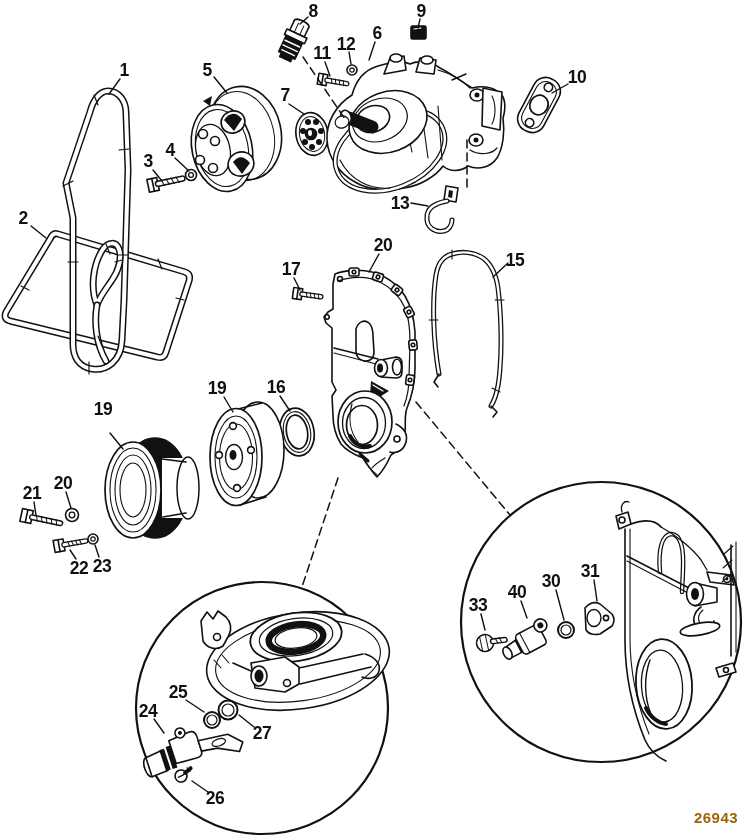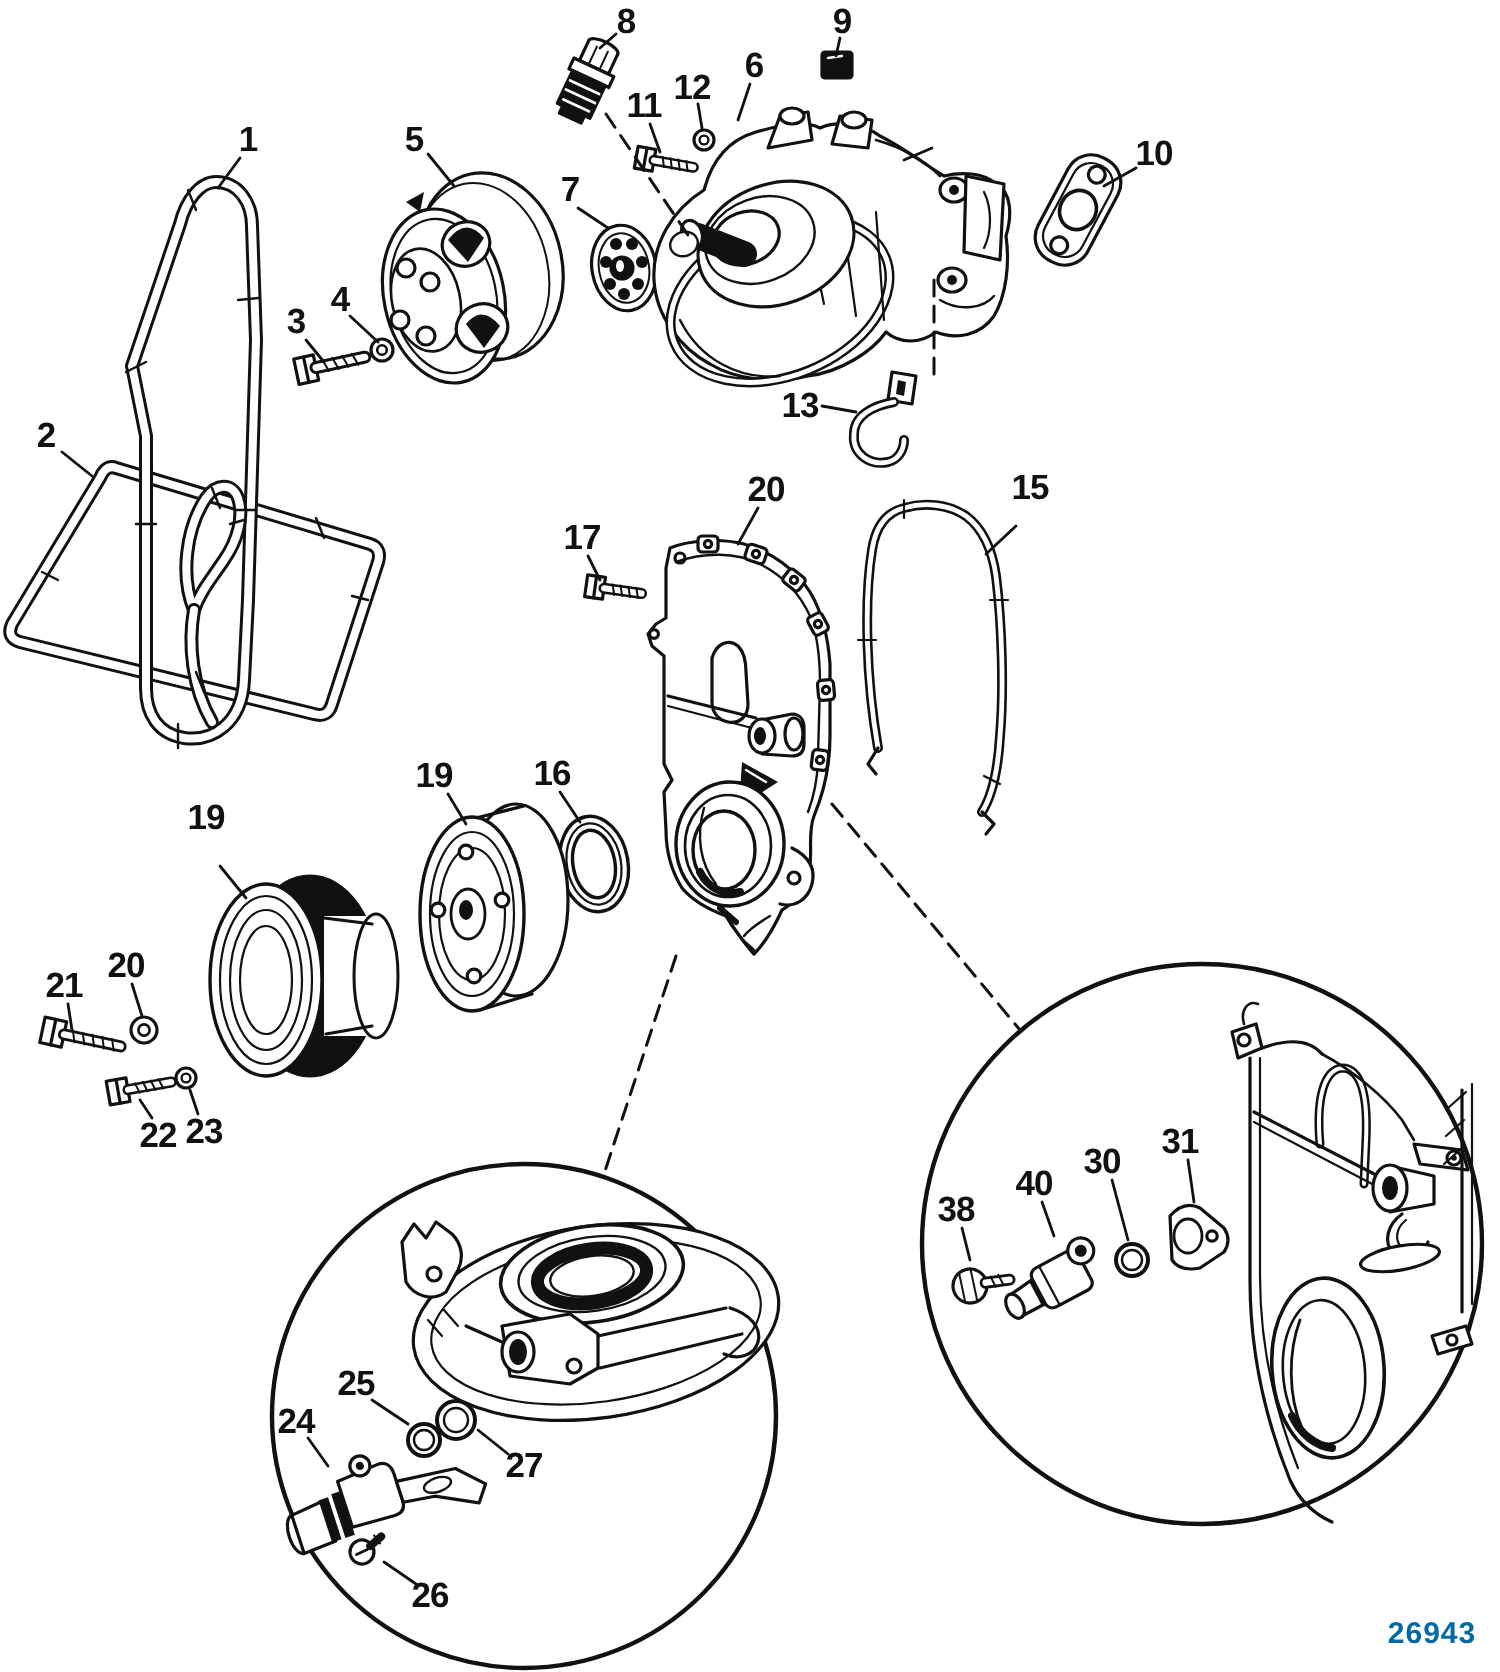--- a/index.html
+++ b/index.html
@@ -2,21 +2,21 @@
 <html><head>
 <meta charset="utf-8">
 <style>
   html,body{margin:0;padding:0;background:#fff}
   .stage{position:relative;width:750px;height:836px;background:#fff;overflow:hidden;
          font-family:"Liberation Sans",sans-serif}
   .stage>svg{position:absolute;left:0;top:0}
   .callout{position:absolute;transform:translate(-50%,-50%);font-weight:700;
            font-size:17.5px;color:#111;letter-spacing:-.5px;white-space:nowrap}
   .partno{position:absolute;transform:translate(-50%,-50%);font-weight:700;
-          font-size:15px;color:#0369a1;letter-spacing:.5px}
+          font-size:15px;color:#a16207;letter-spacing:.5px}
 </style>
 </head>
 <body>
 
 <div class="stage">
 <svg width="750" height="836" viewBox="0 0 750 836" stroke="#111" fill="none" stroke-linecap="round" stroke-linejoin="round" stroke-width="1.6">
 
   <g>
     <path d="M58,234 L185,272 Q191,274 189,281 L166,352 Q164,359 157,357 L10,321 Q3,319 6,312 L50,239 Q53,232 58,234 Z" stroke-width="7"></path>
     <path d="M58,234 L185,272 Q191,274 189,281 L166,352 Q164,359 157,357 L10,321 Q3,319 6,312 L50,239 Q53,232 58,234 Z" stroke="#fff" stroke-width="4"></path>
@@ -465,32 +465,32 @@
     <span class="callout" style="left:207px;top:70px">5</span>
     <span class="callout" style="left:377px;top:33px">6</span>
     <span class="callout" style="left:285px;top:95px">7</span>
     <span class="callout" style="left:313px;top:11px">8</span>
     <span class="callout" style="left:421px;top:11px">9</span>
     <span class="callout" style="left:577px;top:77px">10</span>
     <span class="callout" style="left:322px;top:53px">11</span>
     <span class="callout" style="left:346px;top:44px">12</span>
     <span class="callout" style="left:400px;top:203px">13</span>
     <span class="callout" style="left:383px;top:245px">20</span>
-    <span class="callout" style="left:515px;top:244px">15</span>
+    <span class="callout" style="left:515px;top:260px">15</span>
     <span class="callout" style="left:276px;top:387px">16</span>
     <span class="callout" style="left:291px;top:269px">17</span>
     <span class="callout" style="left:217px;top:388px">19</span>
     <span class="callout" style="left:103px;top:409px">19</span>
     <span class="callout" style="left:63px;top:483px">20</span>
     <span class="callout" style="left:32px;top:493px">21</span>
     <span class="callout" style="left:79px;top:568px">22</span>
     <span class="callout" style="left:102px;top:566px">23</span>
     <span class="callout" style="left:148px;top:711px">24</span>
     <span class="callout" style="left:178px;top:692px">25</span>
     <span class="callout" style="left:215px;top:798px">26</span>
     <span class="callout" style="left:262px;top:733px">27</span>
-    <span class="callout" style="left:478px;top:605px">38</span>
+    <span class="callout" style="left:478px;top:605px">33</span>
     <span class="callout" style="left:517px;top:592px">40</span>
     <span class="callout" style="left:551px;top:581px">30</span>
     <span class="callout" style="left:590px;top:571px">31</span>
   </div>
   <span class="partno" style="left:716px;top:817px">26943</span>
 </div>
 
 </body></html>

